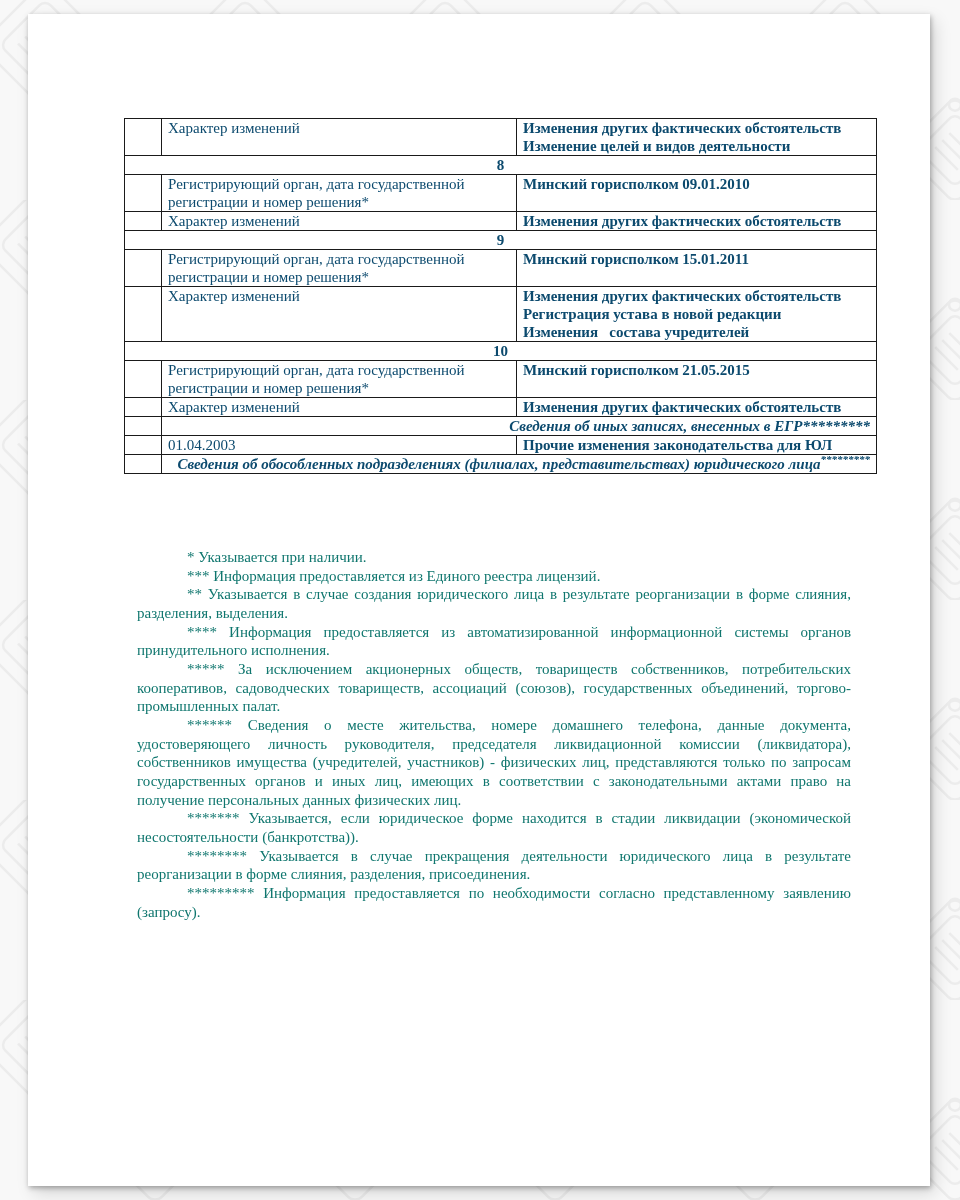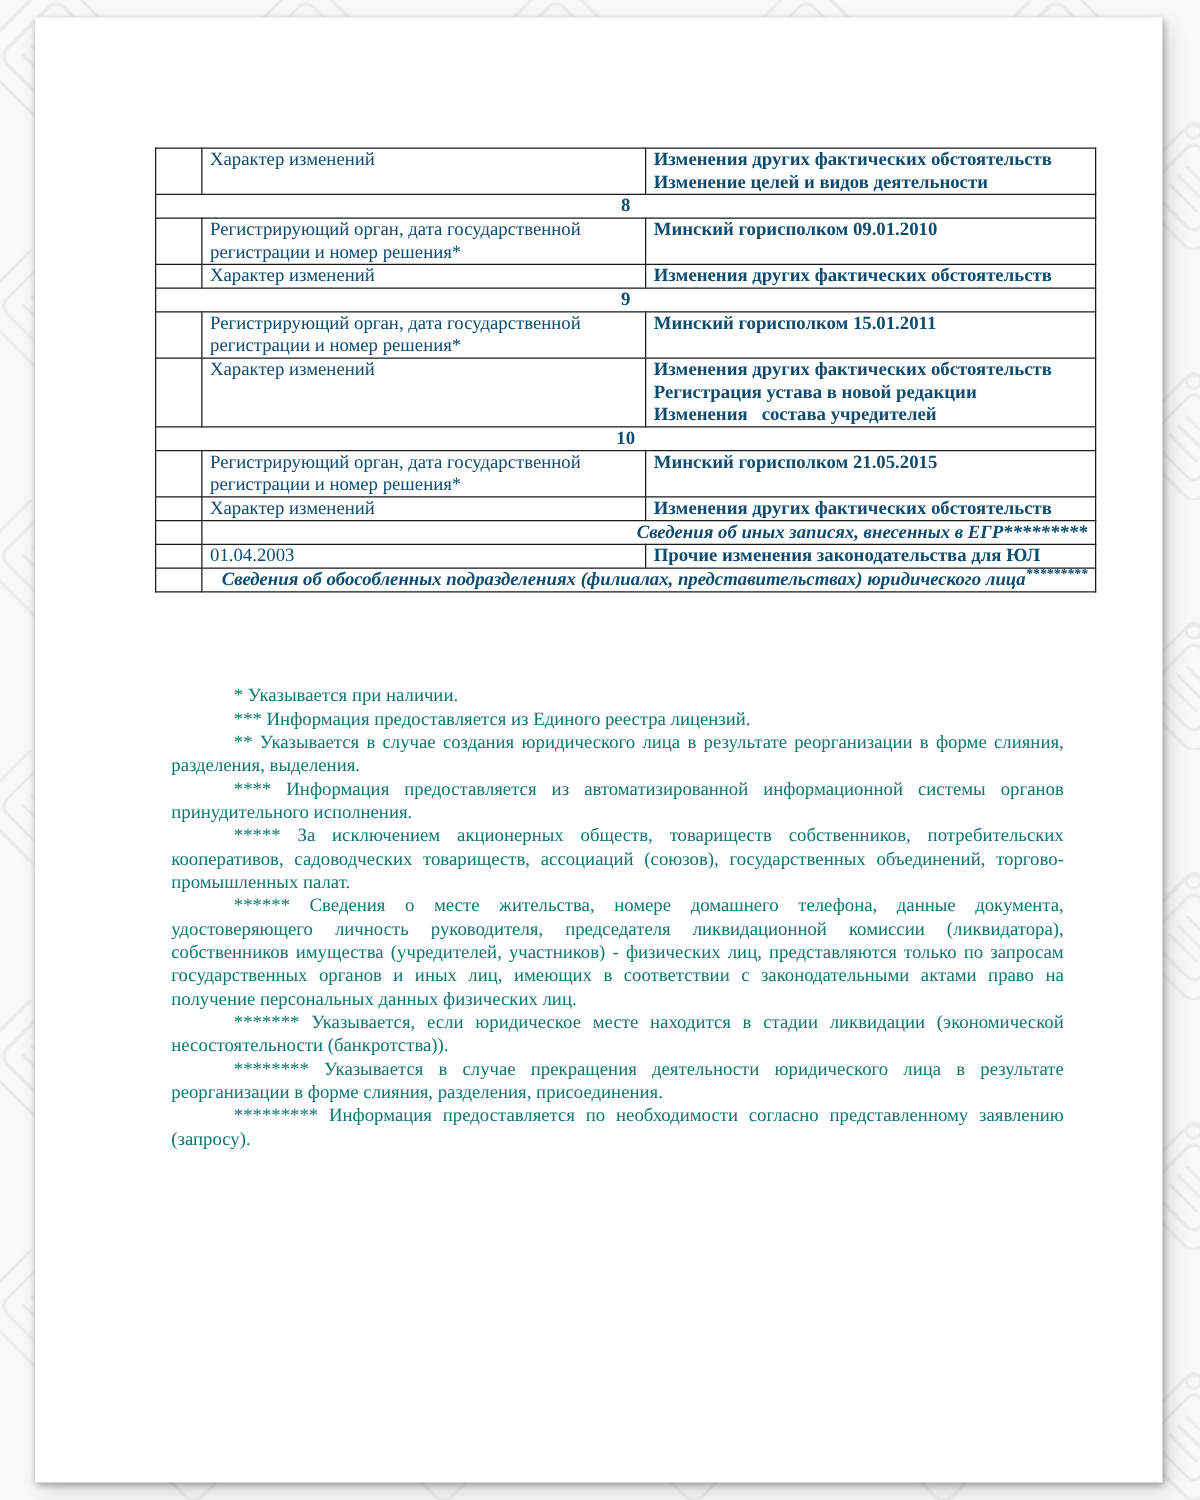--- a/index.html
+++ b/index.html
@@ -154,18 +154,18 @@
       </tbody>
   </table>
 
   <div class="footnotes" id="footnotes">
       <p><span>*</span> <span>Указывается при наличии.</span></p>
       <p><span>***</span> <span>Информация предоставляется из Единого реестра лицензий.</span></p>
       <p><span>**</span> <span>Указывается в случае создания юридического лица в результате реорганизации в форме слияния, разделения, выделения.</span></p>
       <p><span>****</span> <span>Информация предоставляется из автоматизированной информационной системы органов принудительного исполнения.</span></p>
       <p><span>*****</span> <span>За исключением акционерных обществ, товариществ собственников, потребительских кооперативов, садоводческих товариществ, ассоциаций (союзов), государственных объединений, торгово-промышленных палат.</span></p>
       <p><span>******</span> <span>Сведения о месте жительства, номере домашнего телефона, данные документа, удостоверяющего личность руководителя, председателя ликвидационной комиссии (ликвидатора), собственников имущества (учредителей, участников) - физических лиц, представляются только по запросам государственных органов и иных лиц, имеющих в соответствии с законодательными актами право на получение персональных данных физических лиц.</span></p>
-      <p><span>*******</span> <span>Указывается, если юридическое месте находится в стадии ликвидации (экономической несостоятельности (банкротства)).</span></p>
+      <p><span>*******</span> <span>Указывается, если юридическое форме находится в стадии ликвидации (экономической несостоятельности (банкротства)).</span></p>
       <p><span>********</span> <span>Указывается в случае прекращения деятельности юридического лица в результате реорганизации в форме слияния, разделения, присоединения.</span></p>
       <p><span>*********</span> <span>Информация предоставляется по необходимости согласно представленному заявлению (запросу).</span></p>
     </div>
 
 </div>
 
 </body></html>

